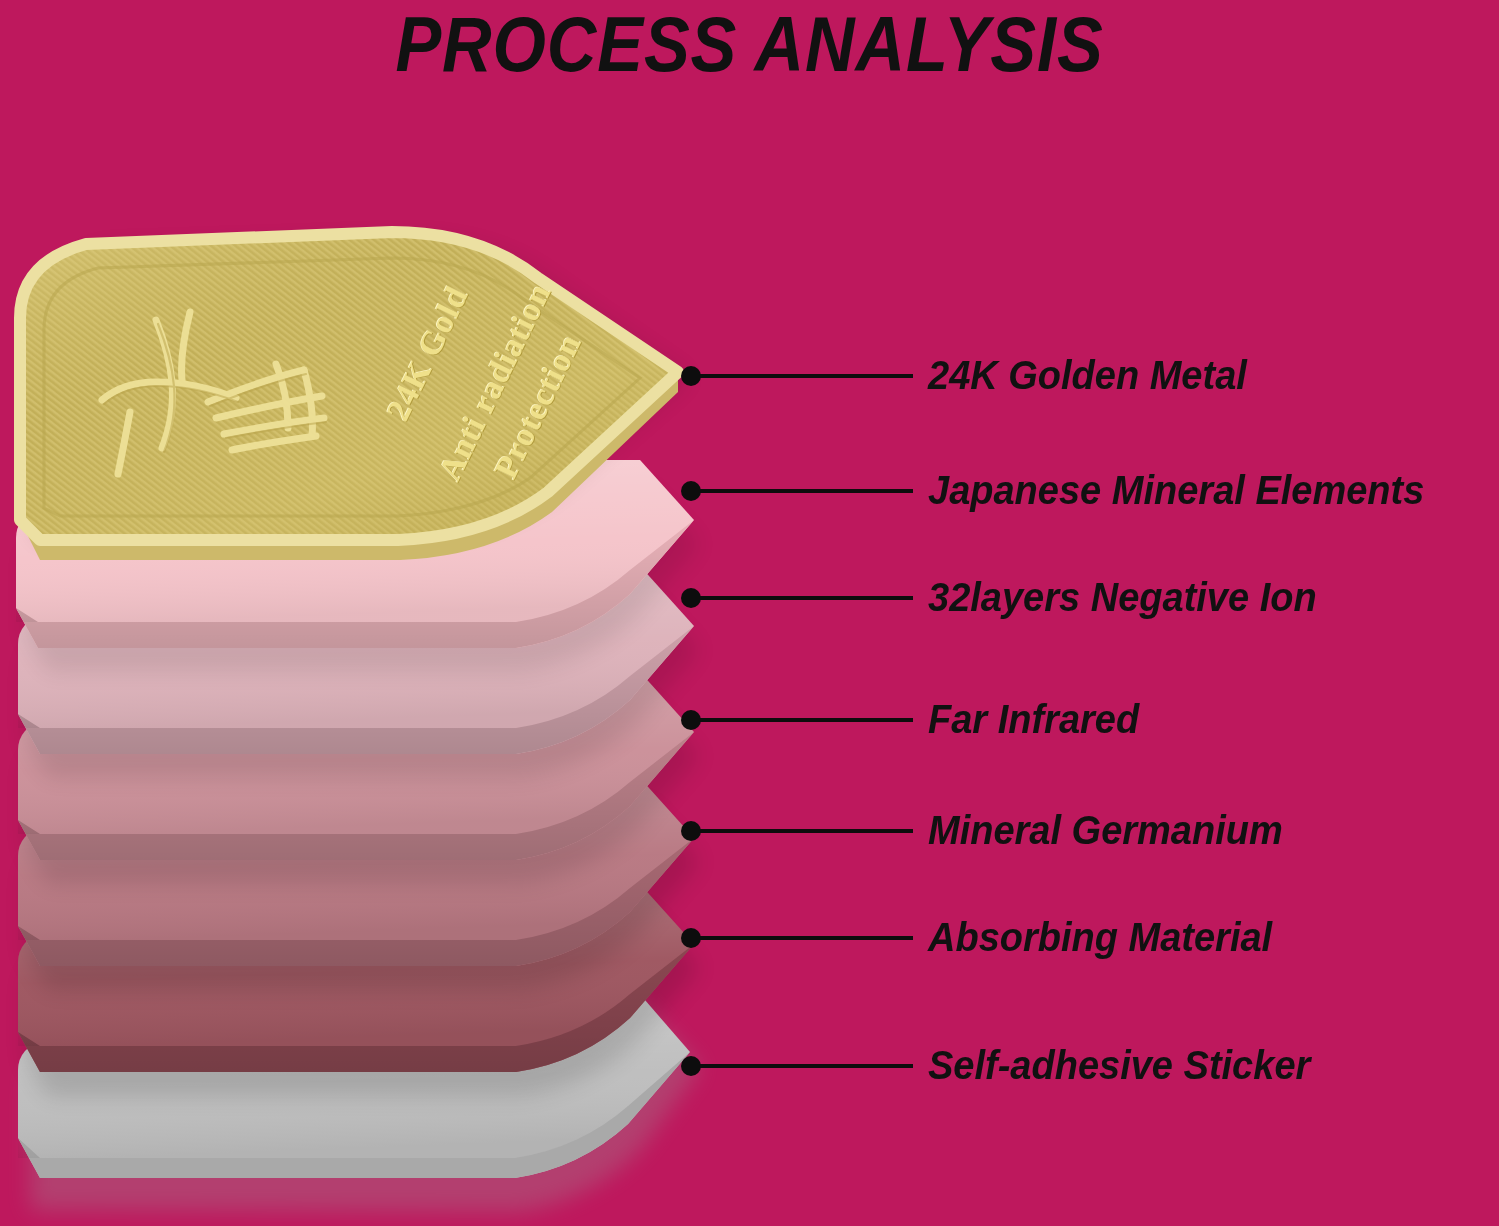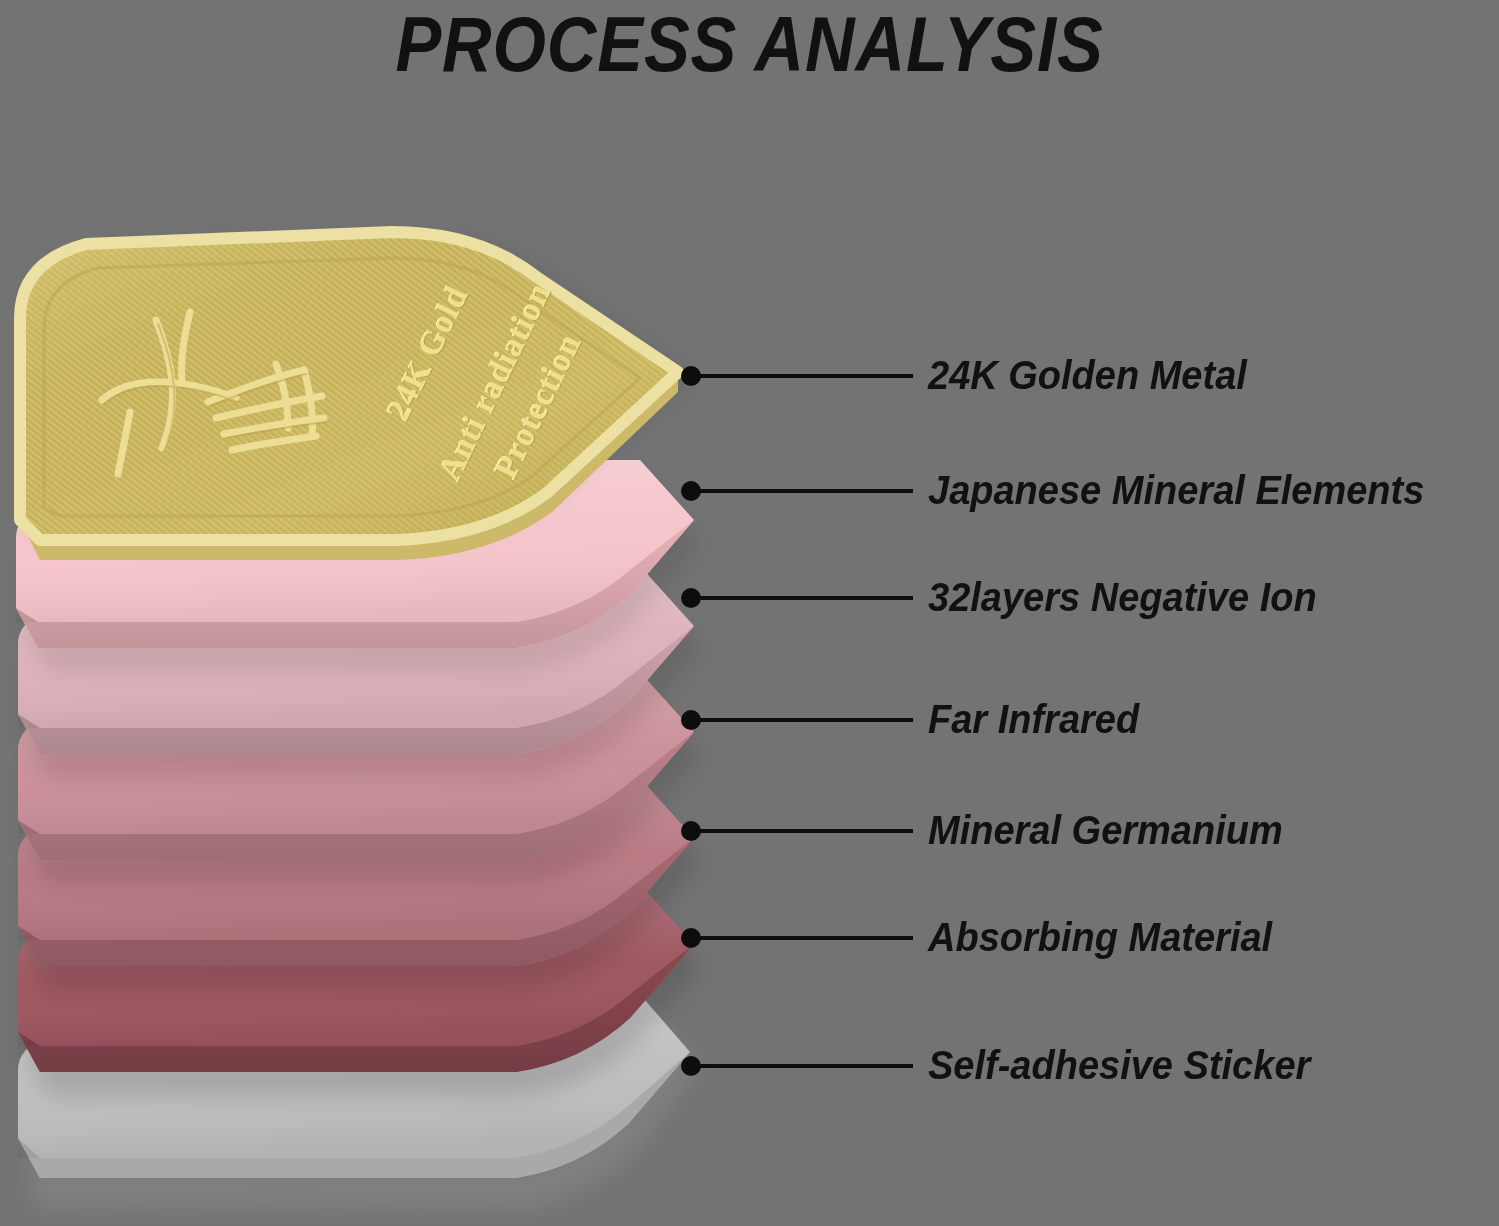--- a/index.html
+++ b/index.html
@@ -11,21 +11,21 @@
     width: 1499px;
     height: 1226px;
     position: relative;
     overflow: hidden;
     font-family: "Liberation Sans", "DejaVu Sans", sans-serif;
   }
 
   .canvas {
     position: absolute;
     inset: 0;
-    background: #737373;
+    background: #be185d;
   }
 
   
   .title {
     position: absolute;
     left: 0;
     top: 2px;
     width: 1499px;
     text-align: center;
     font-family: "Liberation Sans Narrow", "Liberation Sans", sans-serif;

